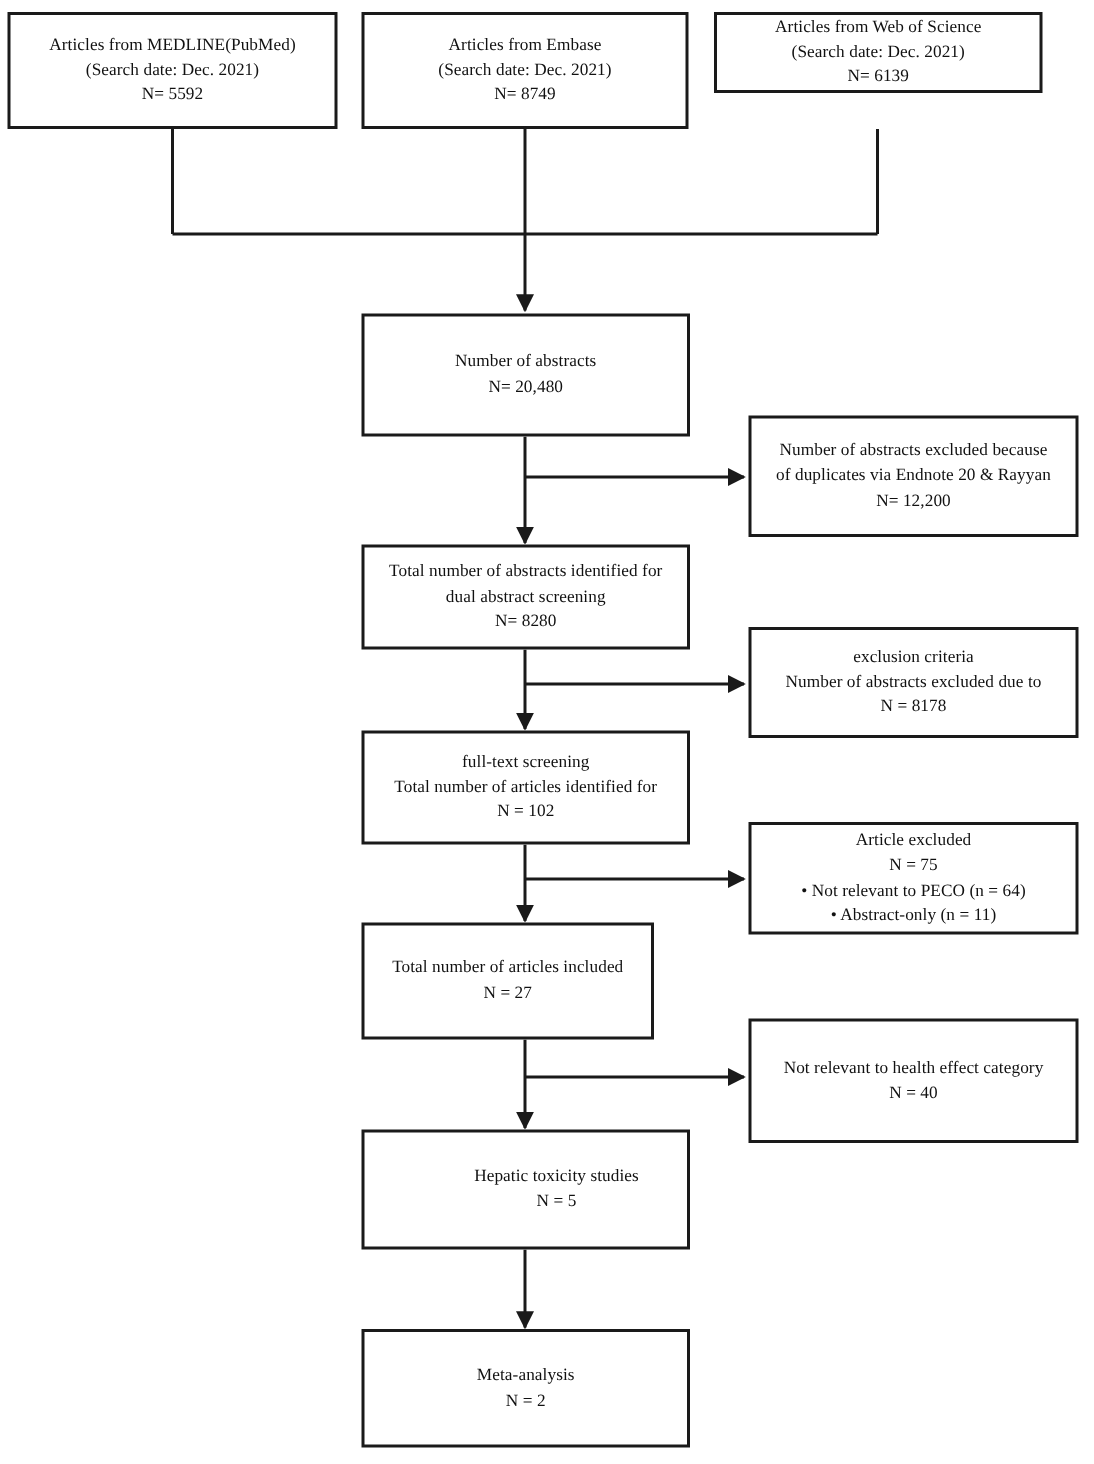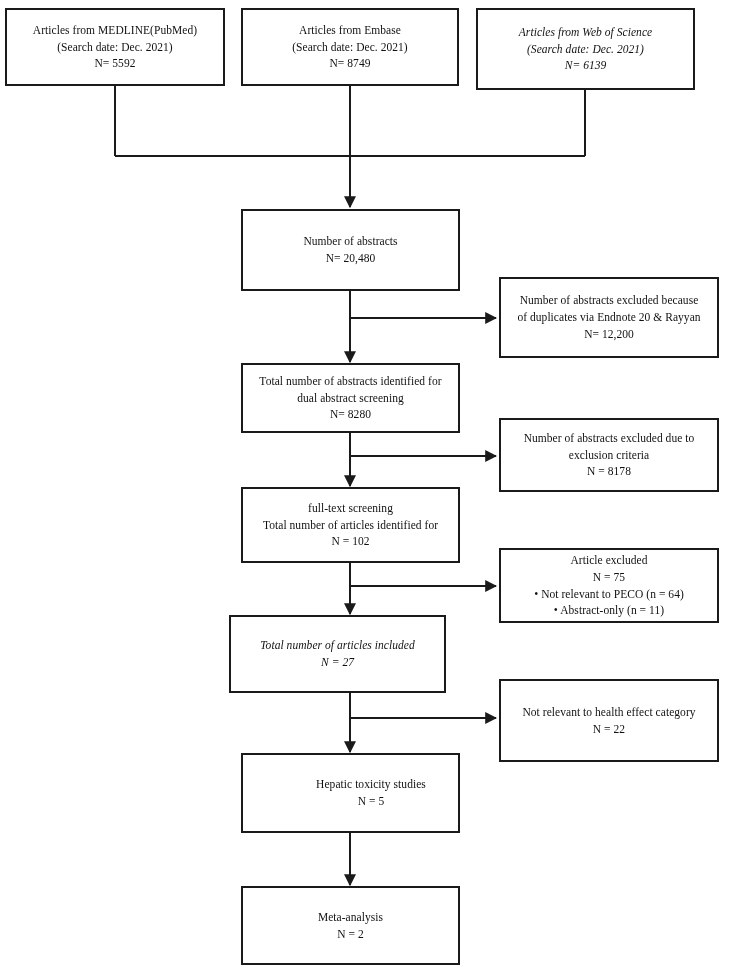--- a/index.html
+++ b/index.html
@@ -93,21 +93,21 @@
   </div>
 
   <div class="node" style="left:241px; top:8px; width:218px; height:78px;">
     <span class="lines">
       <span class="line">Articles from Embase</span>
       <span class="line">(Search date: Dec. 2021)</span>
       <span class="line">N= 8749</span>
     </span>
   </div>
 
-  <div class="node" style="left:476px; top:8px; width:219px; height:82px;font-style:italic;">
+  <div class="node" style="left:476px; top:8px; width:219px; height:54px;">
     <span class="lines">
       <span class="line">Articles from Web of Science</span>
       <span class="line">(Search date: Dec. 2021)</span>
       <span class="line">N= 6139</span>
     </span>
   </div>
 
   <div class="node" style="left:241px; top:209px; width:219px; height:82px;">
     <span class="lines">
       <span class="line">Number of abstracts</span>
@@ -124,21 +124,21 @@
   </div>
 
   <div class="node" style="left:241px; top:487px; width:219px; height:76px;">
     <span class="lines">
       <span class="line">full-text screening</span>
       <span class="line">Total number of articles identified for</span>
       <span class="line">N = 102</span>
     </span>
   </div>
 
-  <div class="node" style="left:229px; top:615px; width:217px; height:78px;font-style:italic;">
+  <div class="node" style="left:241px; top:615px; width:195px; height:78px;">
     <span class="lines">
       <span class="line">Total number of articles included</span>
       <span class="line">N = 27</span>
     </span>
   </div>
 
   <div class="node" style="left:241px; top:753px; width:219px; height:80px;padding-left:47px;">
     <span class="lines">
       <span class="line">Hepatic toxicity studies</span>
       <span class="line">N = 5</span>
@@ -155,35 +155,35 @@
   <div class="node" style="left:499px; top:277px; width:220px; height:81px;">
     <span class="lines">
       <span class="line">Number of abstracts excluded because</span>
       <span class="line">of duplicates via Endnote 20 &amp; Rayyan</span>
       <span class="line">N= 12,200</span>
     </span>
   </div>
 
   <div class="node" style="left:499px; top:418px; width:220px; height:74px;">
     <span class="lines">
+      <span class="line">exclusion criteria</span>
       <span class="line">Number of abstracts excluded due to</span>
-      <span class="line">exclusion criteria</span>
       <span class="line">N = 8178</span>
     </span>
   </div>
 
   <div class="node" style="left:499px; top:548px; width:220px; height:75px;">
     <span class="lines">
       <span class="line">Article excluded</span>
       <span class="line">N = 75</span>
       <span class="line">• Not relevant to PECO (n = 64)</span>
       <span class="line">• Abstract-only (n = 11)</span>
     </span>
   </div>
 
   <div class="node" style="left:499px; top:679px; width:220px; height:83px;font-family:Liberation Serif, serif;">
     <span class="lines">
       <span class="line">Not relevant to health effect category</span>
-      <span class="line">N = 22</span>
+      <span class="line">N = 40</span>
     </span>
   </div>
 
 </div>
 
 </body></html>

